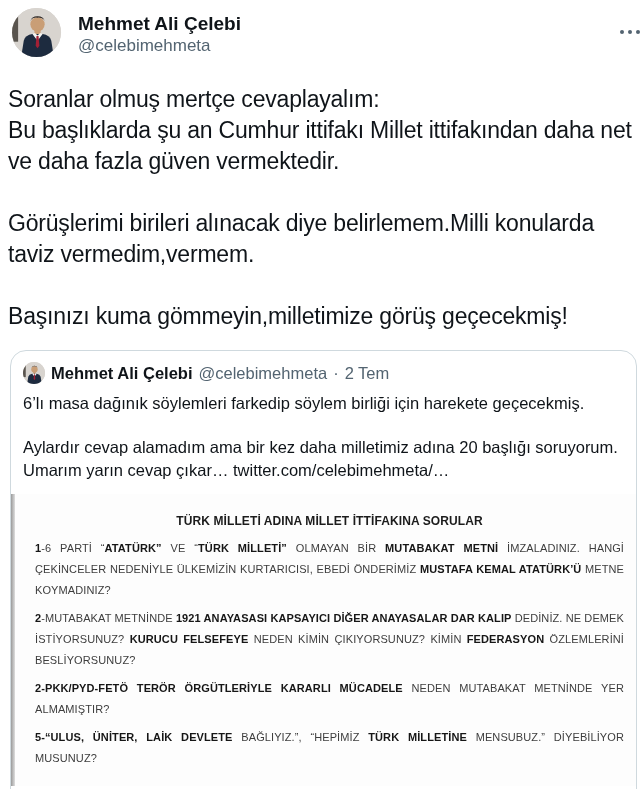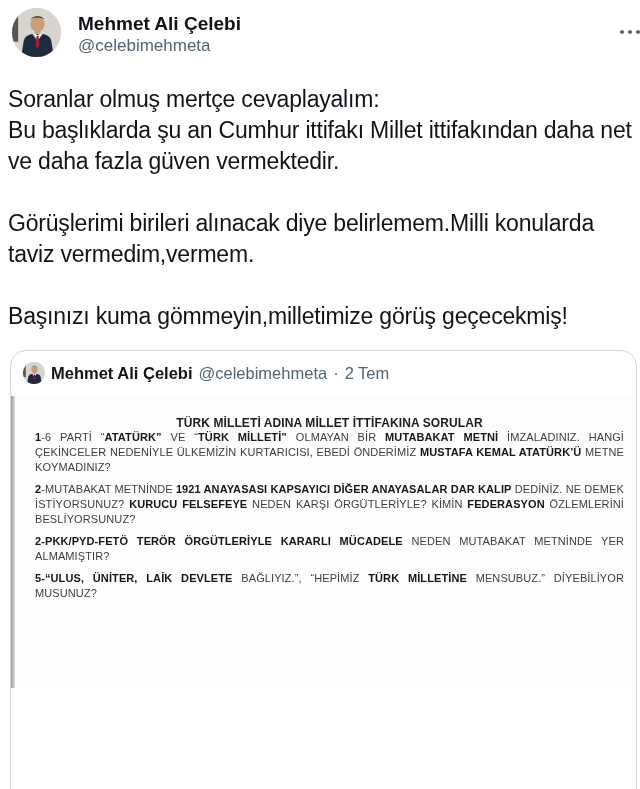--- a/index.html
+++ b/index.html
@@ -67,24 +67,24 @@
     position:relative; margin:12px -12px 0 -12px;
     height:292px; background:#fdfdfd; cursor:pointer;
   }
   .scan-edge {
     position:absolute; left:0; top:0; bottom:0; width:4px;
     background:linear-gradient(to right,#9a9a9a,#dedede);
   }
   .doc-content { padding:20px 12px 0 24px; }
   .doc-title {
     text-align:center; font-weight:bold; font-size:12px;
-    color:#1c1c1c; letter-spacing:0.1px; 
+    color:#1c1c1c; letter-spacing:0.1px; margin-bottom:10px;
   }
   .doc-item {
-    font-size:11px; line-height:15px; color:#3d3d3d;
+    font-size:11px; line-height:21px; color:#3d3d3d;
     text-align:justify; margin-bottom:7px; letter-spacing:0.1px;
   }
   .doc-item .b { font-weight:bold; color:#161616; }
 </style>
 </head>
 <body>
 
 <div class="avatar">
   <svg viewBox="0 0 48 48">
     <rect width="48" height="48" fill="#d8d4cf"></rect>
@@ -127,29 +127,33 @@
           <path d="M20 25.5 L25 32 L30 25.5 L27.5 24.5 L25 27 L22.5 24.5 Z" fill="#f4f4f2"></path>
           <path d="M24 27.5 L26 27.5 L26.8 37 L25 39.5 L23.2 37 Z" fill="#a32035"></path>
         </svg>
       </div>
       <span class="quote-name">Mehmet Ali Çelebi</span>
       <span class="quote-meta">@celebimehmeta</span>
       <span class="quote-meta">·</span>
       <span class="quote-meta">2 Tem</span>
     </div>
 
+    <div class="quote-text">
+        <p>6’lı masa dağınık söylemleri farkedip söylem birliği için harekete geçecekmiş.</p>
+        <p>Aylardır cevap alamadım ama bir kez daha milletimiz adına 20 başlığı soruyorum. Umarım yarın cevap çıkar…  twitter.com/celebimehmeta/…</p>
+      </div>
 
 
     <div class="doc-image">
       <div class="scan-edge"></div>
       <div class="doc-content">
         <div class="doc-title">TÜRK MİLLETİ ADINA MİLLET İTTİFAKINA SORULAR</div>
         <div>
             <p class="doc-item"><span class="b">1</span><span>-6 PARTİ “</span><span class="b">ATATÜRK”</span><span> VE “</span><span class="b">TÜRK MİLLETİ”</span><span> OLMAYAN BİR </span><span class="b">MUTABAKAT METNİ</span><span> İMZALADINIZ. HANGİ ÇEKİNCELER NEDENİYLE ÜLKEMİZİN KURTARICISI, EBEDİ ÖNDERİMİZ </span><span class="b">MUSTAFA KEMAL ATATÜRK’Ü</span><span> METNE KOYMADINIZ?</span></p>
-            <p class="doc-item"><span class="b">2</span><span>-MUTABAKAT METNİNDE </span><span class="b">1921 ANAYASASI KAPSAYICI DİĞER ANAYASALAR DAR KALIP</span><span> DEDİNİZ. NE DEMEK İSTİYORSUNUZ? </span><span class="b">KURUCU FELSEFEYE</span><span> NEDEN KARŞI ÖRGÜTLERİYLE? KİMİN </span><span class="b">FEDERASYON</span><span> ÖZLEMLERİNİ BESLİYORSUNUZ?</span></p>
+            <p class="doc-item"><span class="b">2</span><span>-MUTABAKAT METNİNDE </span><span class="b">1921 ANAYASASI KAPSAYICI DİĞER ANAYASALAR DAR KALIP</span><span> DEDİNİZ. NE DEMEK İSTİYORSUNUZ? </span><span class="b">KURUCU FELSEFEYE</span><span> NEDEN KİMİN ÇIKIYORSUNUZ? KİMİN </span><span class="b">FEDERASYON</span><span> ÖZLEMLERİNİ BESLİYORSUNUZ?</span></p>
             <p class="doc-item"><span class="b">2-PKK/PYD-FETÖ TERÖR ÖRGÜTLERİYLE KARARLI MÜCADELE</span><span> NEDEN MUTABAKAT METNİNDE YER ALMAMIŞTIR?</span></p>
             <p class="doc-item"><span class="b">5-“ULUS, ÜNİTER, LAİK DEVLETE</span><span> BAĞLIYIZ.”, “HEPİMİZ </span><span class="b">TÜRK MİLLETİNE</span><span> MENSUBUZ.” DİYEBİLİYOR MUSUNUZ?</span></p>
           </div>
       </div>
 
     </div>
   </div>
 </div>
 
 </body></html>

